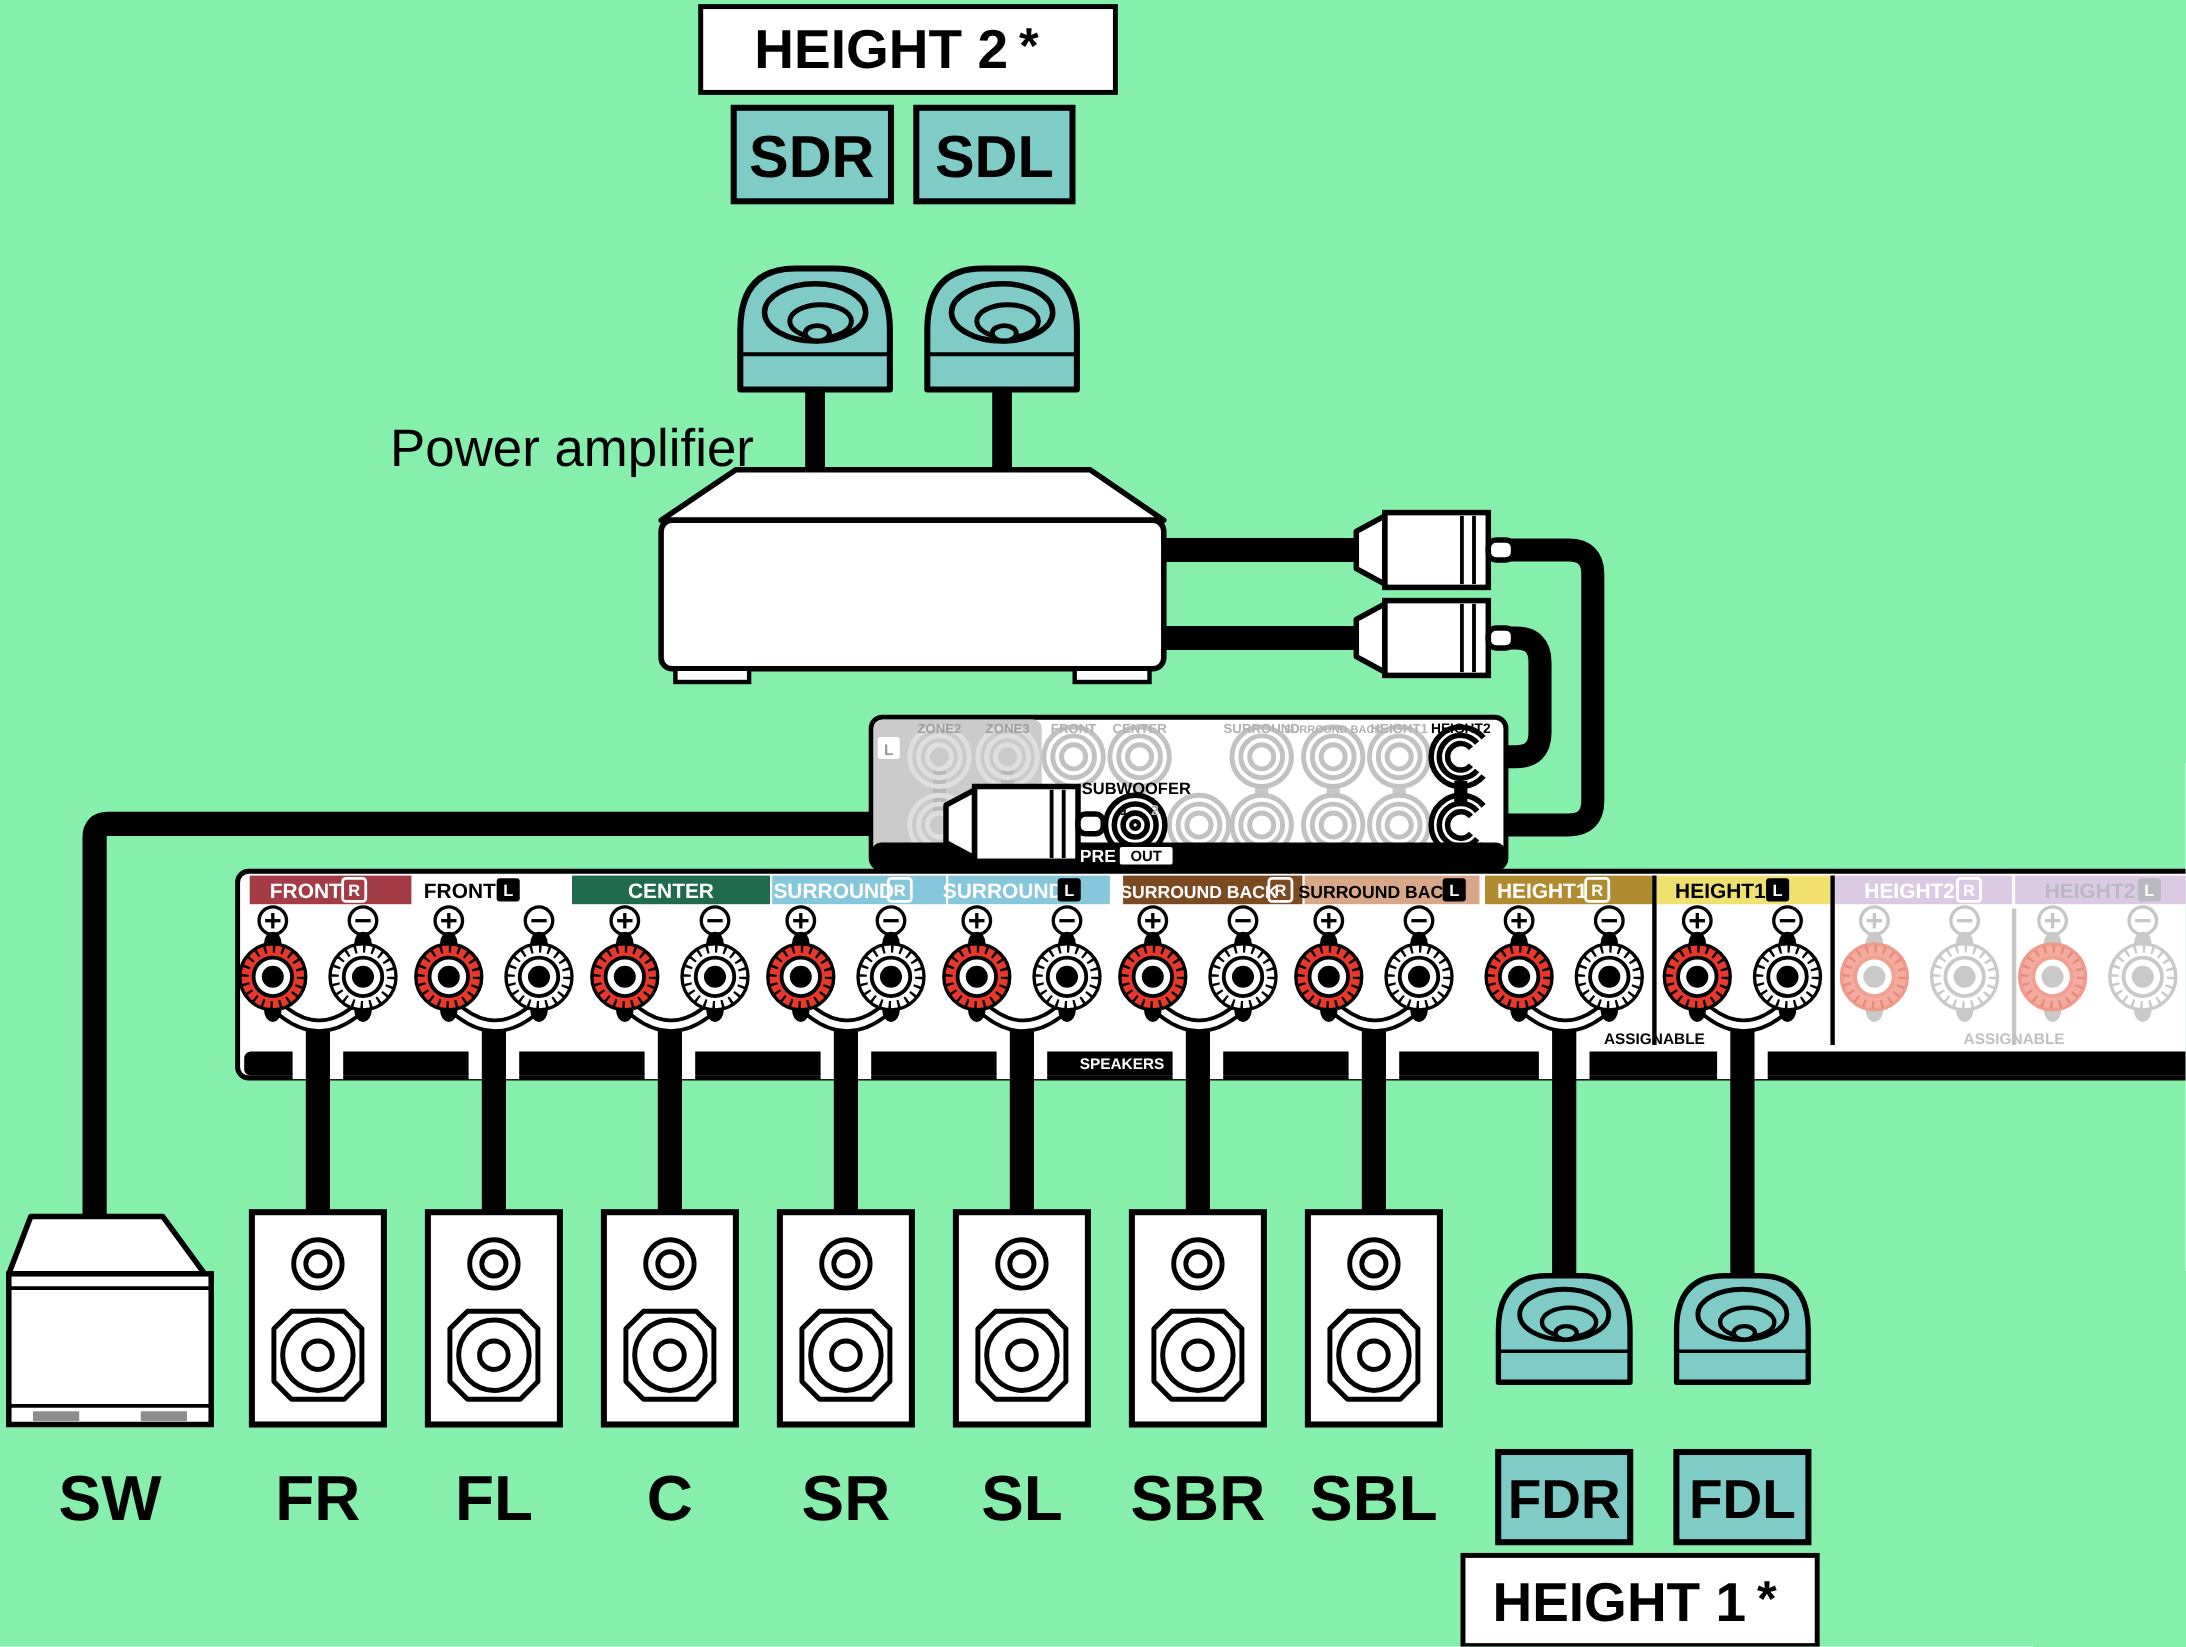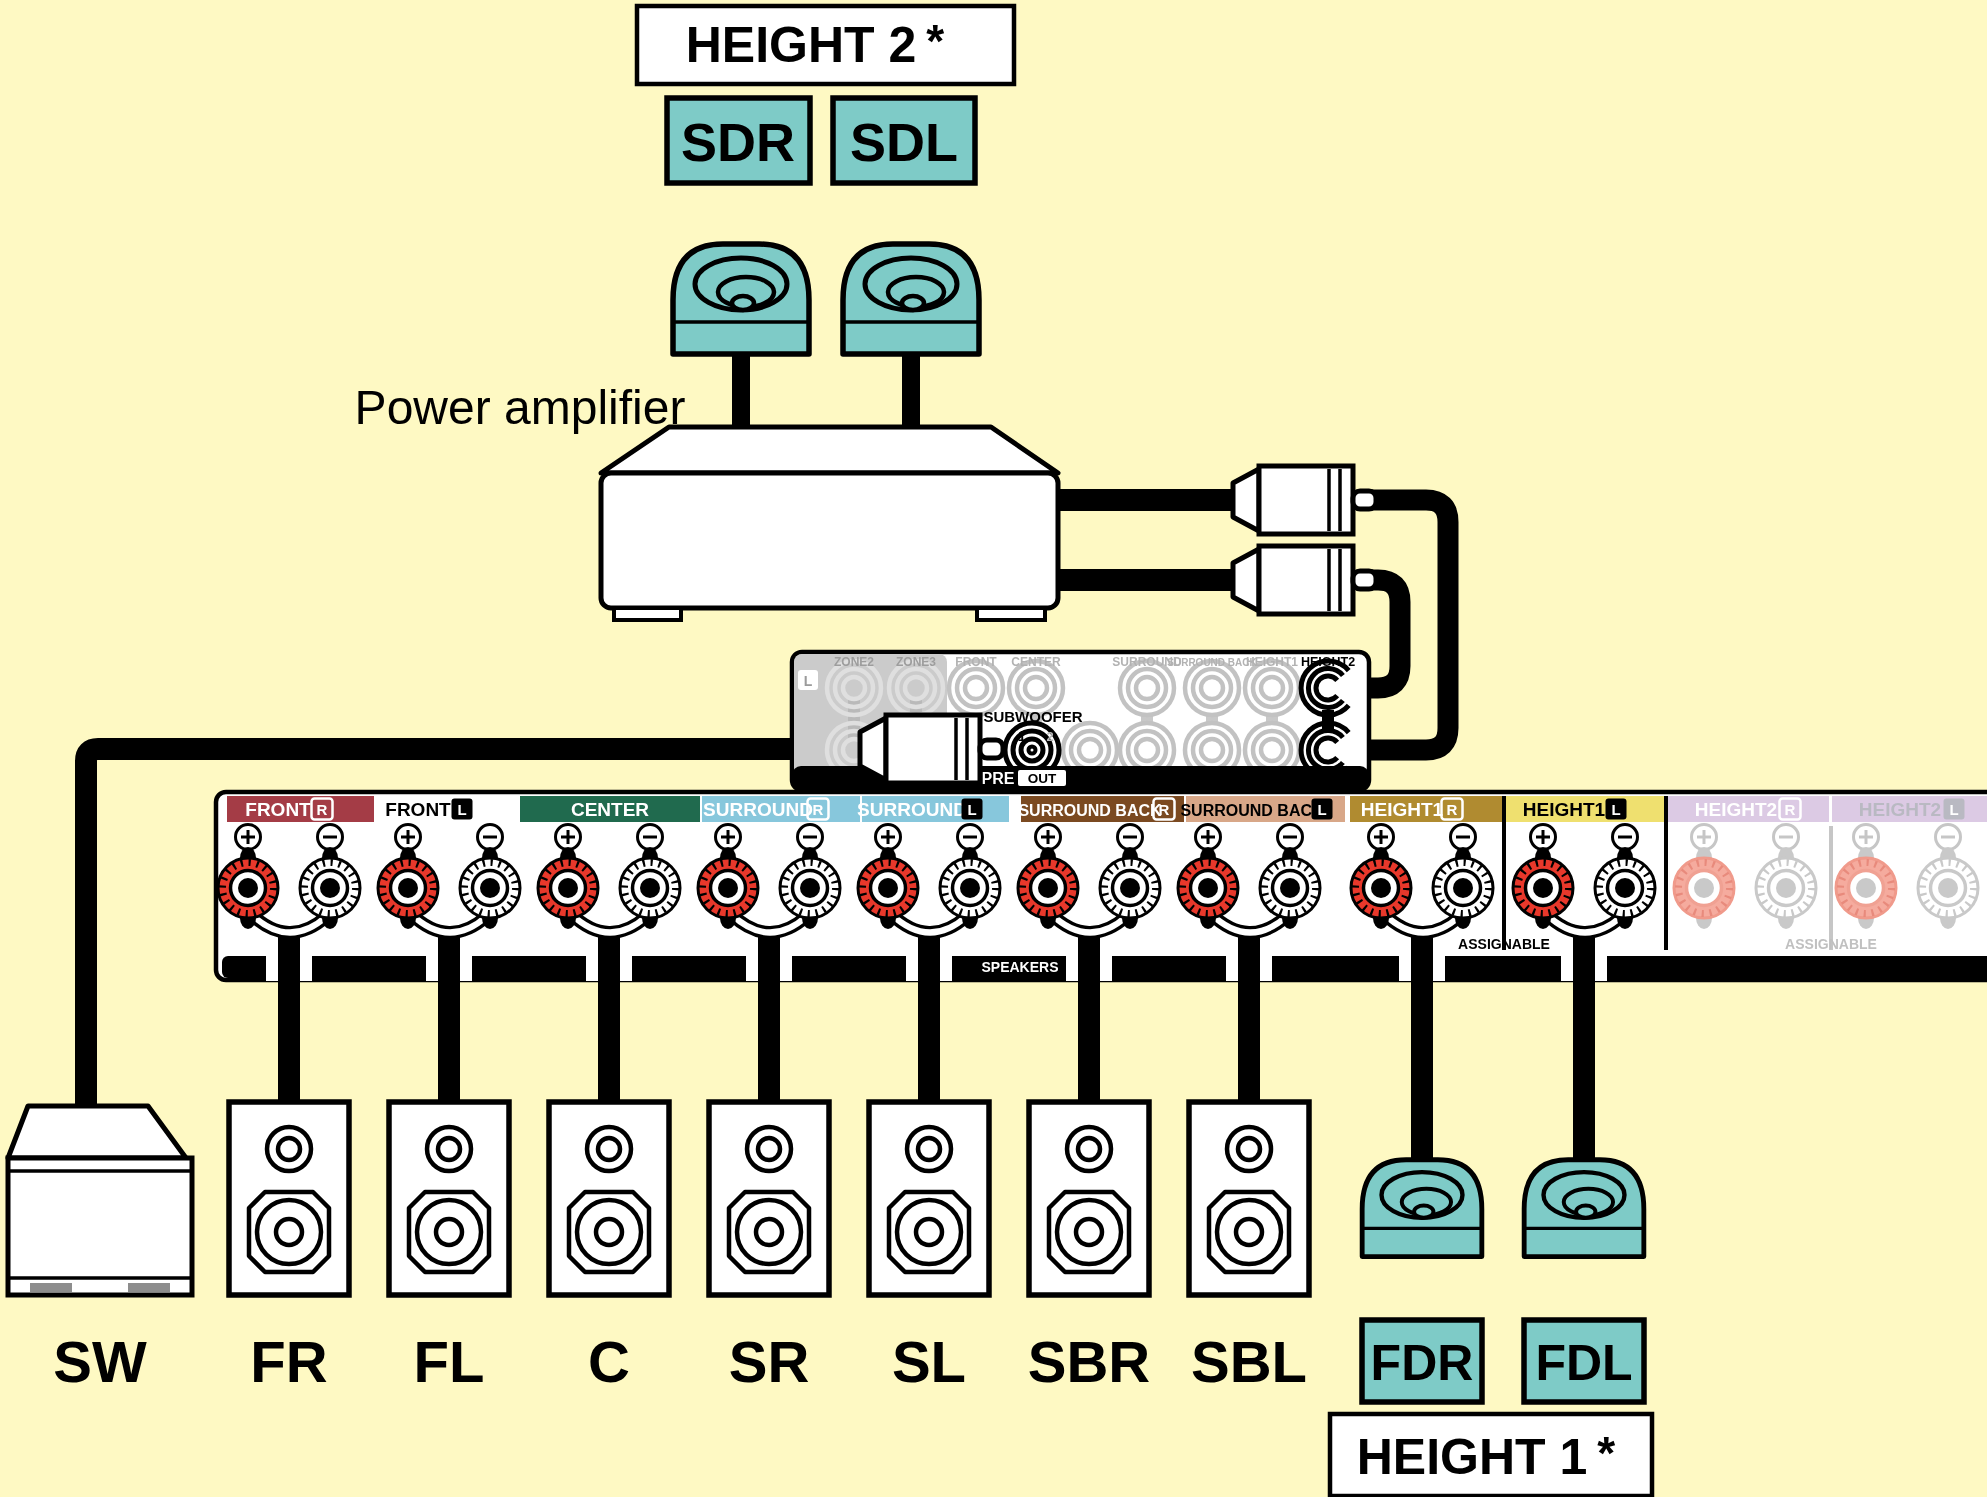--- a/index.html
+++ b/index.html
@@ -2,21 +2,21 @@
 <html><head>
 <meta charset="utf-8">
 <style>
   :root{
     --teal:#7ecbc7;
     --tred:#e8382b;
     --fadedred:#f5ab9e;
     --fadedgray:#c9c9c9;
   }
   html,body{margin:0;padding:0;background:#fff;}
-  .wrap{width:1987px;height:1497px;position:relative;background:#fef9c3;}
+  .wrap{width:1987px;height:1497px;position:relative;background:#86efac;}
   svg{display:block;}
   text{font-family:"Liberation Sans", sans-serif;}
   .b{font-weight:bold;}
   .tc{text-anchor:middle;}
 </style>
 </head>
 <body>
 
 <div class="wrap">
 <svg width="1987" height="1497" viewBox="0 0 1987 1497" xmlns="http://www.w3.org/2000/svg">

